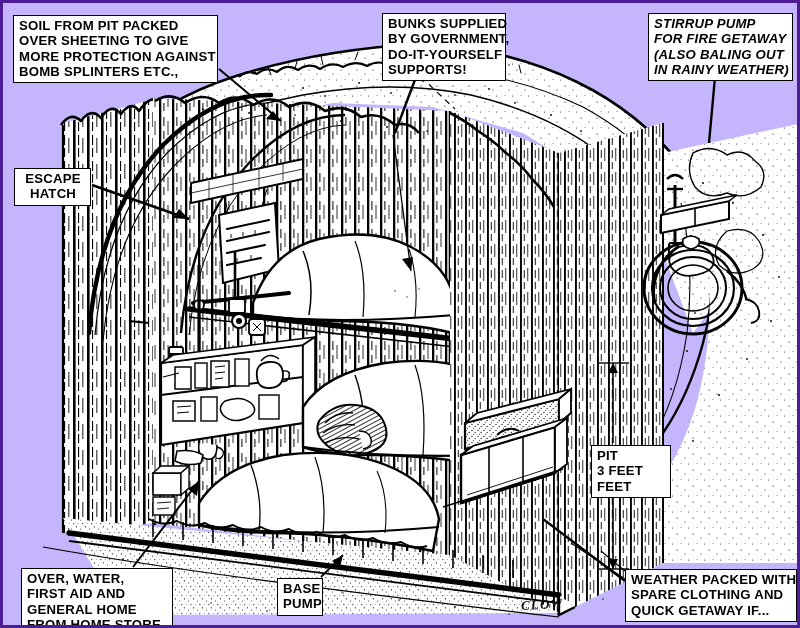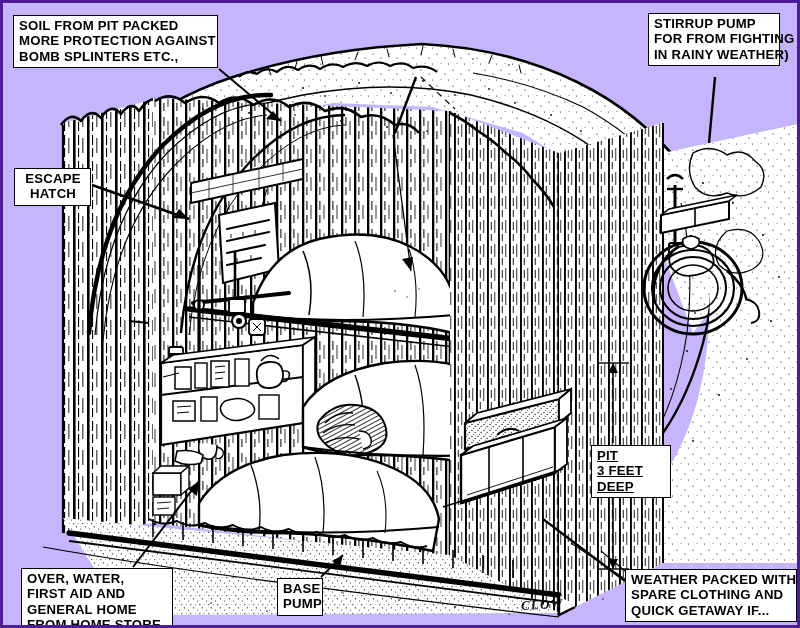--- a/index.html
+++ b/index.html
@@ -520,40 +520,48 @@
       <path d="M340 552 l-3 12 l-8 -6 Z" fill="#000" stroke="none"></path>
 
       <path d="M622 578 L540 516" stroke-width="2.2"></path>
       <path d="M622 576 L568 540" stroke-width="1.2"></path>
       <path d="M622 568 L598 548" stroke-width="1.2"></path>
     </g>
   </svg>
 
   <div class="callout" style="left:10px;top:12px;width:205px;">
     <span class="ln">SOIL FROM PIT PACKED</span>
+    <span class="ln">OVER SHEETING TO GIVE</span>
     <span class="ln">MORE PROTECTION AGAINST</span>
     <span class="ln">BOMB SPLINTERS ETC.,</span>
   </div>
 
-
-  <div class="callout" style="left:645px;top:10px;width:132px;">
+  <div class="callout" style="left:379px;top:10px;width:124px;">
+    <span class="ln">BUNKS SUPPLIED</span>
+    <span class="ln">BY GOVERNMENT,</span>
+    <span class="ln">DO-IT-YOURSELF</span>
+    <span class="ln">SUPPORTS!</span>
+  </div>
+
+  <div class="callout" style="left:645px;top:10px;width:145px;font-style:italic;">
     <span class="ln">STIRRUP PUMP</span>
-    <span class="ln">FOR FROM FIGHTING</span>
+    <span class="ln">FOR FIRE GETAWAY</span>
+    <span class="ln">(ALSO BALING OUT</span>
     <span class="ln">IN RAINY WEATHER)</span>
   </div>
 
   <div class="callout" style="left:11px;top:165px;width:77px;text-align:center;">
     <span class="ln">ESCAPE</span>
     <span class="ln">HATCH</span>
   </div>
 
-  <div class="callout" style="left:588px;top:442px;width:80px;text-decoration:underline;">
+  <div class="callout" style="left:588px;top:442px;width:80px;">
     <span class="ln">PIT</span>
     <span class="ln">3 FEET</span>
-    <span class="ln">DEEP</span>
+    <span class="ln">FEET</span>
   </div>
 
   <div class="callout" style="left:18px;top:565px;width:152px;">
     <span class="ln">OVER, WATER,</span>
     <span class="ln">FIRST AID AND</span>
     <span class="ln">GENERAL HOME</span>
     <span class="ln">FROM HOME STORE</span>
   </div>
 
   <div class="callout" style="left:274px;top:575px;width:46px;">

